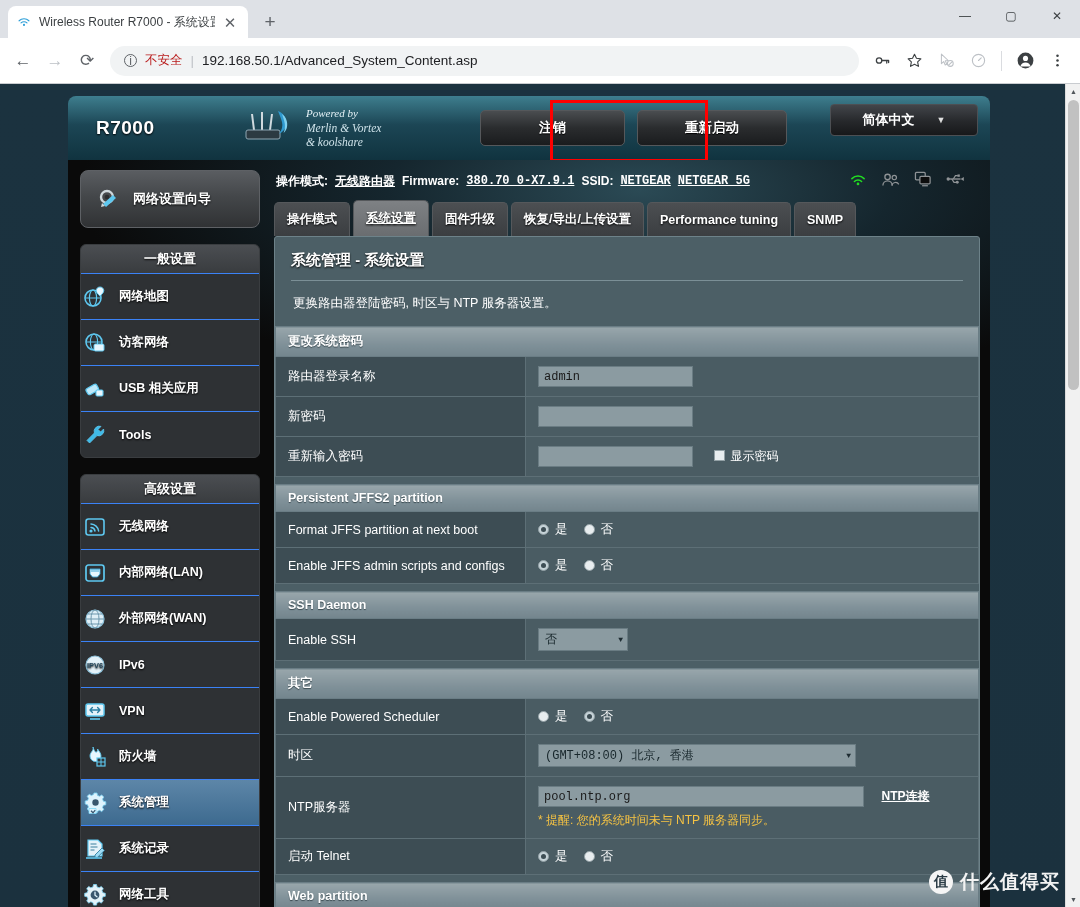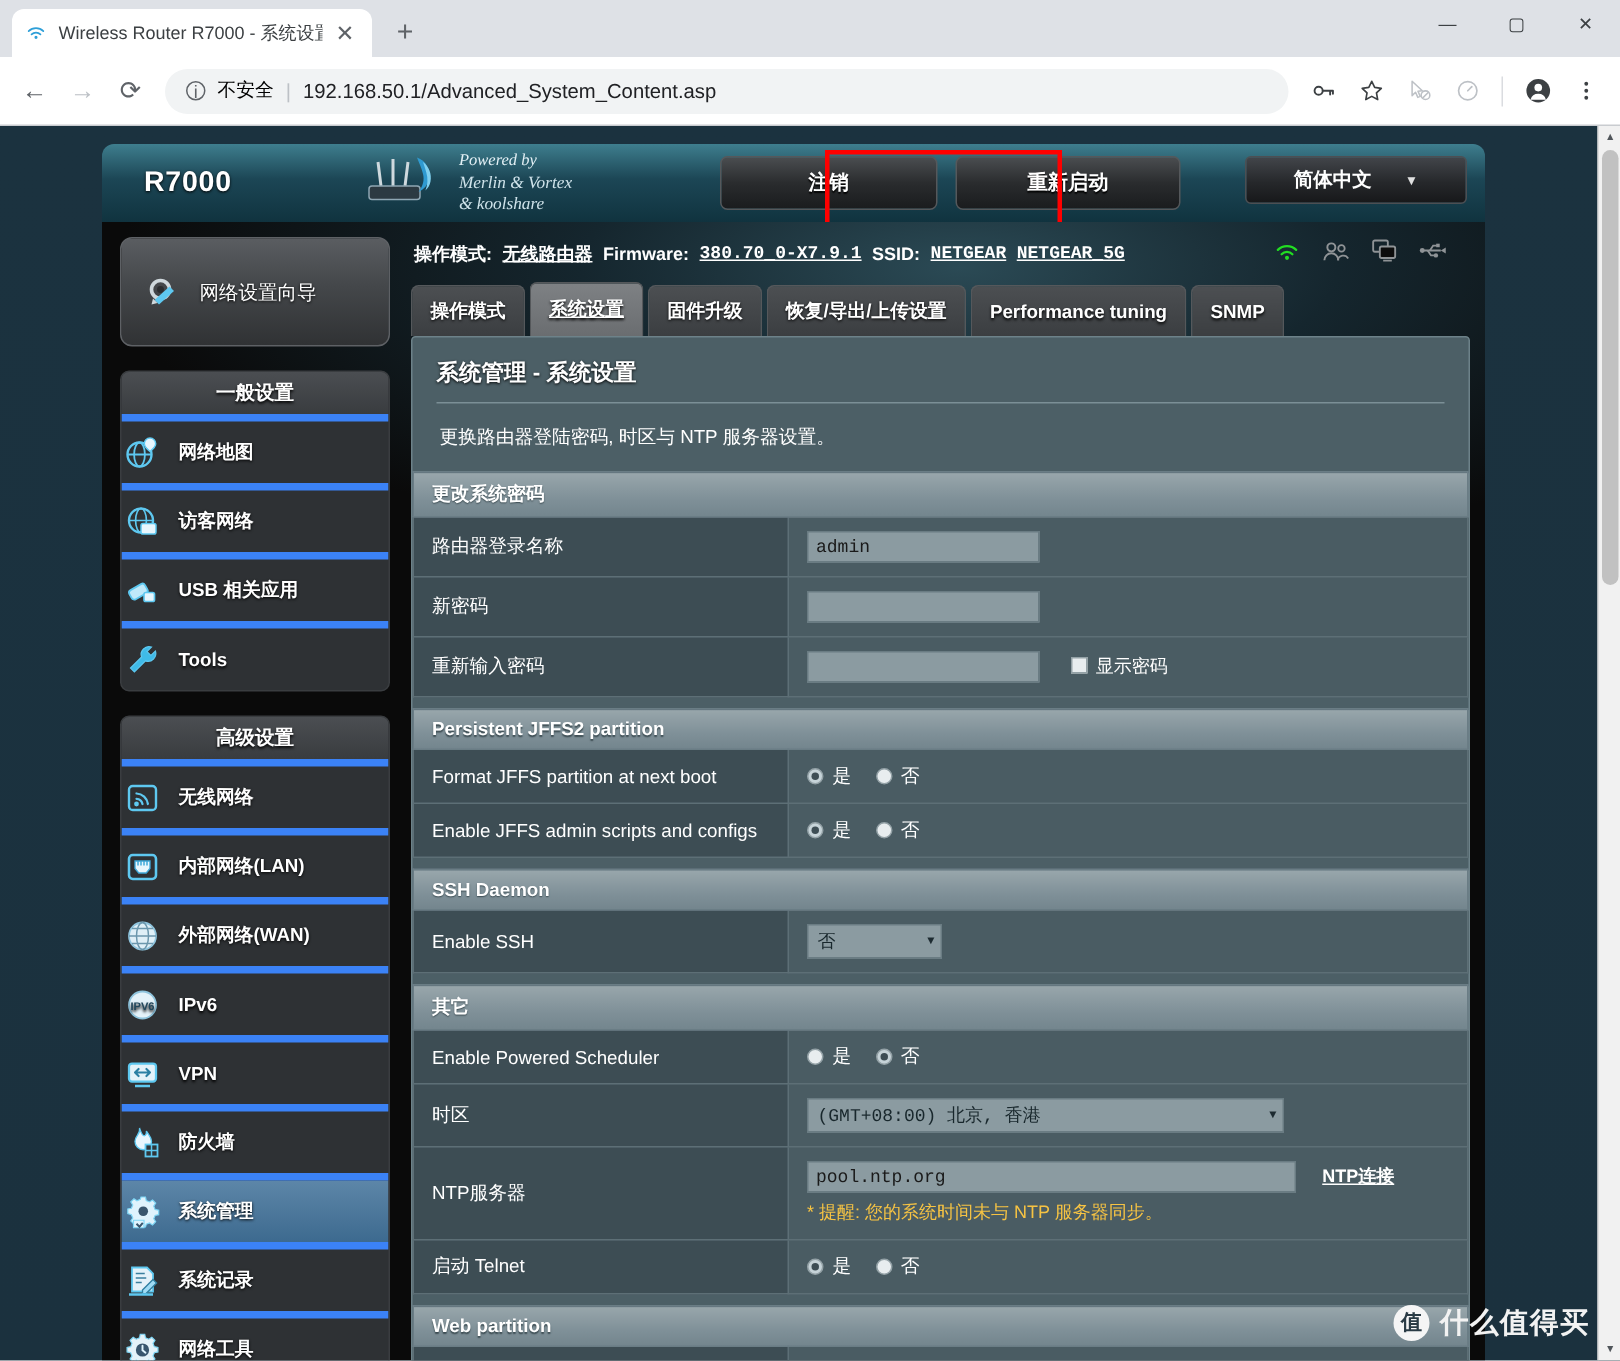--- a/index.html
+++ b/index.html
@@ -39,21 +39,21 @@
   .tb-btn { width: 30px; height: 30px; display:flex; align-items:center; justify-content:center;
     color:#5f6368; font-size:17px; border-radius:50%; }
   .tb-btn.disabled { color: #bdc1c6; }
   .omnibox {
     flex: 1; height: 30px; background: #f1f3f4; border-radius: 15px;
     display: flex; align-items: center; padding: 0 14px; gap: 8px; margin: 0 6px;
     font-size: 13.5px; color: #202124;
   }
   .omni-info { font-size: 12px; color:#5f6368; border:1px solid #5f6368; border-radius:50%;
      width:13px; height:13px; display:flex;align-items:center;justify-content:center; line-height:1; }
-  .omni-nonsecure { font-size: 12.5px; color:#000000; }
+  .omni-nonsecure { font-size: 12.5px; color:#b91c1c; }
   .omni-sep { color:#bdc1c6; }
   .omni-url { font-size: 13.5px; color: #202124; }
   .tb-right { display:flex; align-items:center; gap:2px; }
   .tb-divider { width:1px; height:20px; background:#dadce0; margin:0 6px; }
 
   
   .page {
     position: absolute; top: 84px; left: 0; width: 1080px; height: 823px;
     background: #1c3340;
     overflow: hidden;
@@ -68,21 +68,21 @@
   }
   .scroll-thumb { position:absolute; top:0; left:2px; width:11px; height:290px; background:#c1c1c1; border-radius:6px;}
   .scroll-arrow { position:absolute; left:0; width:15px; height:15px; display:flex;align-items:center;justify-content:center;
     font-size:7px; color:#50555a; }
 
   
   .frame { position:absolute; left:68px; top:12px; width:922px; height:811px; }
 
   
   .rheader {
-    position: relative; height: 52px;
+    position: relative; height: 64px;
     background: linear-gradient(180deg,#3e7e8e 0%, #1c4655 45%, #10333f 100%);
     border-radius: 8px 8px 0 0;
     display:flex; align-items:center;
   }
   .rlogo { width: 170px; padding-left: 28px; font-size: 19px; font-weight: bold; color: #fff; letter-spacing:.5px;
     text-shadow: 0 1px 2px #000; }
   .powered { display:flex; align-items:center; gap:6px; width: 230px; }
   .router-ico { width: 62px; height: 40px; position: relative; }
   .powered-txt { font-family: "Liberation Serif", serif; font-style: italic; font-size: 11.5px; color:#cfe3ea;
      line-height: 1.25; text-align:left; }
@@ -113,39 +113,39 @@
   
   .rbody { position:relative; height: 759px; background: #0d0d0d; display:flex; }
   .rbody::before {
     content:""; position:absolute; inset:0;
     background: radial-gradient(ellipse 560px 200px at 62% 4%, #2b4a55 0%, #15262e 45%, #0a0a0a 100%);
   }
 
   
   .sidebar { position:relative; width: 200px; padding: 10px 8px 0 12px; z-index:2; }
   .side-btn {
-    height: 73px; border-radius: 8px;
+    height: 58px; border-radius: 8px;
     background: linear-gradient(180deg,#5a5d61 0%,#44474a 45%,#303234 100%);
     border:1px solid #5e6165;
     display:flex; align-items:center; gap:10px; padding-left: 14px;
-    color:#fff; font-size:13px; font-weight:normal; text-shadow:0 1px 2px #000;
+    color:#fff; font-size:13px; font-weight:bold; text-shadow:0 1px 2px #000;
     margin-bottom: 16px;
   }
   .menu-block {
     background: #2e3134; border-radius: 6px; overflow:hidden; margin-bottom: 16px;
     border:1px solid #3a3d40;
   }
   .menu-head {
     height: 28px; background: linear-gradient(180deg,#4b4e52 0%,#393c3f 100%);
     color:#fff; font-size:13px; font-weight:bold; display:flex; align-items:center; justify-content:center;
     text-shadow:0 1px 2px #000;
   }
   .menu-item {
     height: 46px; display:flex; align-items:center; gap:10px; 
-    color:#fff; font-size:12.5px; font-weight:bold; border-top:5px solid #3b82f6;
+    color:#fff; font-size:12.5px; font-weight:bold; border-top:1px solid #3b82f6;
     text-shadow: 0 1px 2px #000;
   }
   .menu-item.active {
     background: linear-gradient(180deg,#5d86a8 0%,#3d6a8f 100%);
   }
   .menu-ico { width: 28px; height: 28px; flex-shrink:0; display:flex; align-items:center; justify-content:center;}
 
   
   .content { position:relative; flex:1; z-index:2; padding: 8px 10px 0 6px; }
   .statusline {

